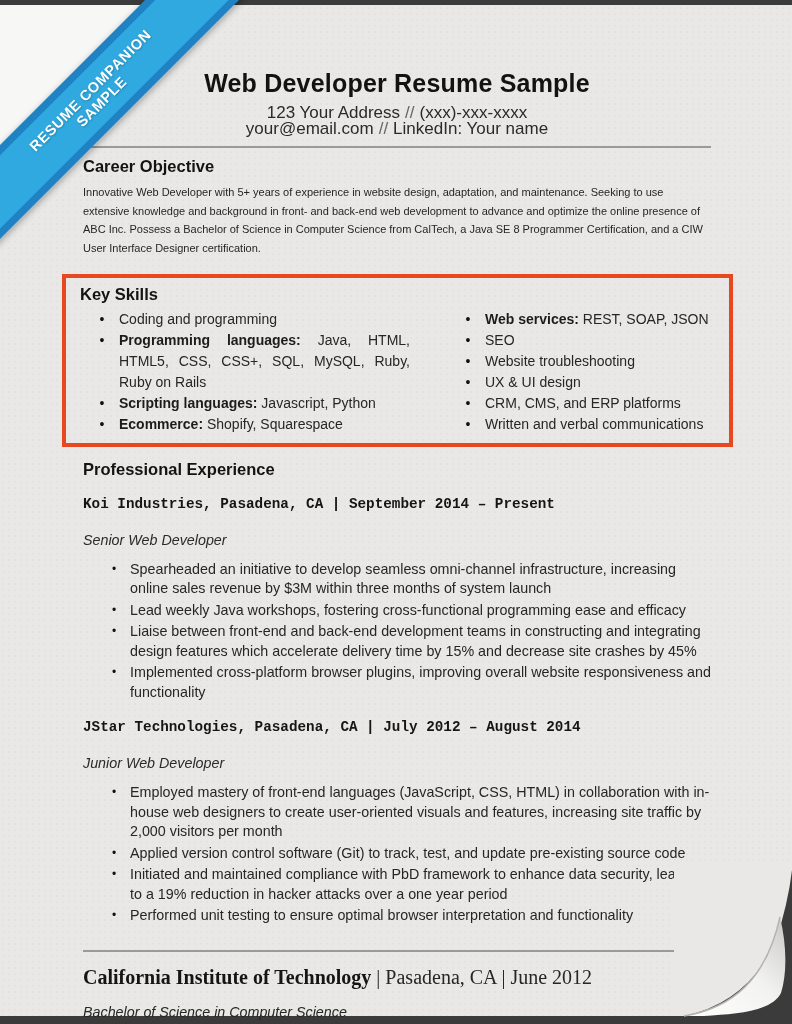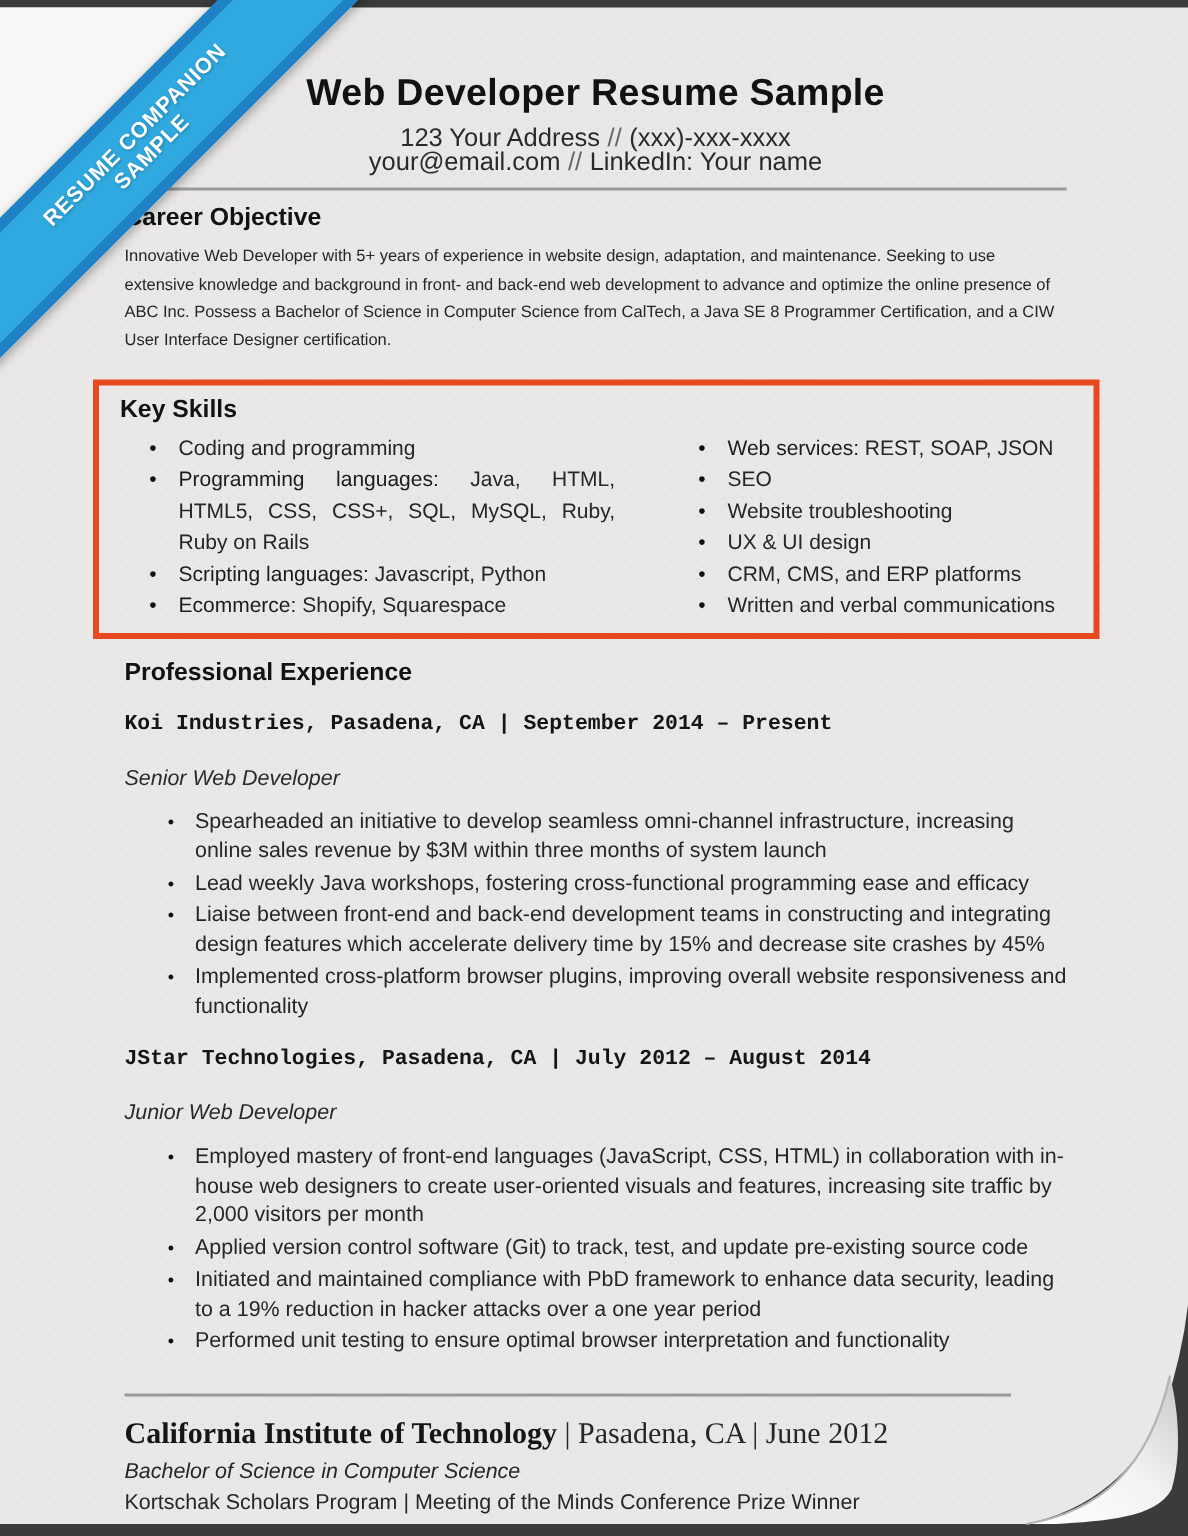--- a/index.html
+++ b/index.html
@@ -35,21 +35,21 @@
   }
   .ribbon-line {
     color:#fff; font-weight:bold; font-size:14.5px; line-height:16.5px;
     letter-spacing:0.6px; text-shadow:0 1px 2px rgba(0,0,0,0.25);
     white-space:nowrap;
   }
   .content {
     position:absolute; left:83px; top:5px; width:628px; color:#222;
   }
   .doc-title {
-    margin-top:38px; text-align:center;
+    margin-top:59px; text-align:center;
     font-size:25px; font-weight:bold; color:#121212; letter-spacing:0.2px;
   }
   .contact {
     text-align:center; font-size:17px; color:#2a2a2a; margin-top:7px; line-height:16px;
   }
   .sep { color:#666; padding:0 5px; }
   .rule {
     border:none; border-top:2px solid #9b9a98; margin:9px 0 0 0; height:0;
   }
   .sec-heading {
@@ -64,32 +64,32 @@
     border:4px solid #e8481f;
     padding:5px 14px 8px 14px;
   }
   .skills-cols { display:flex; margin-top:5px; }
   .skills-col-left  { width:330px; }
   .skills-col-right { margin-left:36px; width:265px; }
   .skill-row { display:flex; line-height:21px; font-size:14px; }
   .skill-dot { width:16px; margin-left:14px; margin-right:9px; text-align:center; flex-shrink:0; color:#111; }
   .skill-text { flex:1; color:#262626; }
   .skill-row.justify .skill-text { text-align:justify; }
-  .skill-label { font-weight:normal; color:#1c1c1c; }
+  .skill-label { font-weight:bold; color:#1c1c1c; }
   
   .job-company { font-size:14.3px; font-weight:bold; color:#151515; margin-top:17px;font-family:Liberation Mono, monospace; }
   .job-role { font-size:14.3px; font-style:italic; color:#2a2a2a; margin-top:20px; }
   .xp-list { margin-top:12px; }
   .xp-row { display:flex; line-height:19.5px; font-size:14.3px; margin-bottom:2px; }
   .xp-dot { width:14px; margin-left:24px; margin-right:9px; text-align:center; flex-shrink:0; color:#111; font-size:12px; }
   .xp-text { flex:1; color:#262626; }
   .edu-rule { margin-top:24px; }
   .edu-school-line { font-size:20px; margin-top:14px; color:#262626;font-family:Liberation Serif, serif; }
   .edu-school { font-weight:bold; color:#151515; }
-  .edu-degree { font-size:14.3px; font-style:italic; margin-top:4px; line-height:19px; color:#262626; }
+  .edu-degree { font-size:14.3px; font-style:italic; margin-top:14px; line-height:19px; color:#262626; }
   .edu-awards { font-size:14.3px; margin-top:2px; line-height:19px; color:#262626; }
   
   .curl-svg { position:absolute; right:0; bottom:0; z-index:15; }
 </style>
 </head>
 <body>
 
 <div class="paper">
   <div class="corner-white"></div>
 

